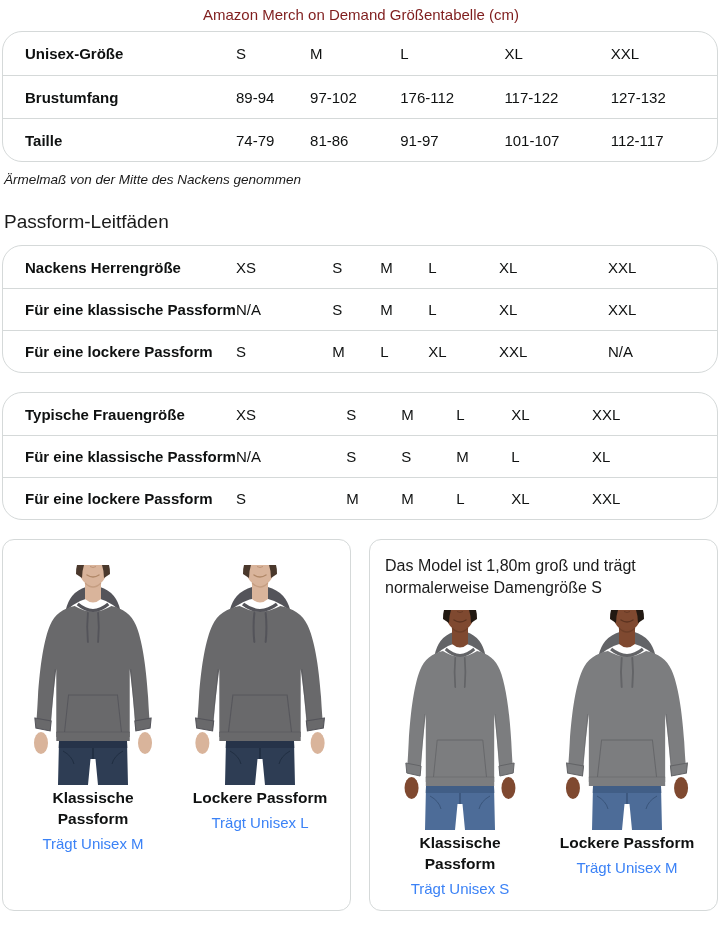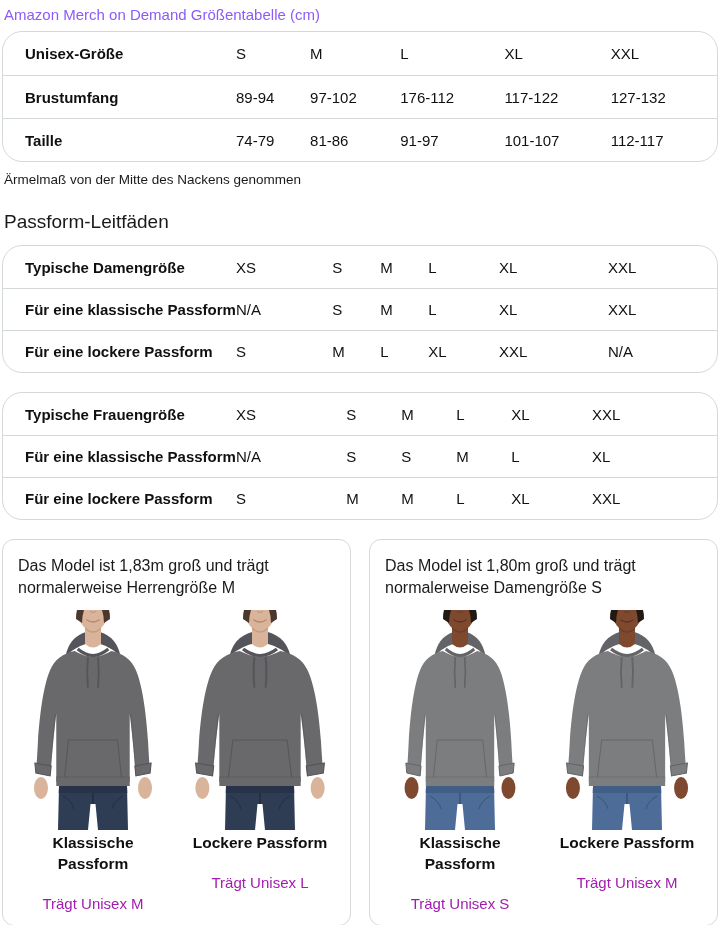--- a/index.html
+++ b/index.html
@@ -8,23 +8,24 @@
     height: 925px;
     overflow: hidden;
     font-family: "Liberation Sans", sans-serif;
     color: #0f1111;
   }
   .page { padding: 6px 2px 0 2px; }
 
   .page-title {
     font-size: 15px;
     font-weight: 400;
-    color: #8b5cf6;
+    color: #7f1d1d;
     padding-left: 2px;
     margin-bottom: 8px;
+    text-align: center;
   }
 
   table.data-table {
     width: 716px;
     border: 1px solid #d5d9d9;
     border-radius: 20px;
     border-collapse: separate;
     border-spacing: 0;
     font-size: 15px;
     color: #0f1111;
@@ -43,20 +44,21 @@
     font-weight: 700;
     white-space: nowrap;
   }
   table.data-table tr + tr th,
   table.data-table tr + tr td { border-top: 1px solid #d5d9d9; }
 
   .note {
     font-size: 13.5px;
     color: #1a1a1a;
     margin: 10px 0 0 2px;
+    font-style: italic;
   }
   .section-heading {
     font-size: 19px;
     font-weight: 400;
     color: #1a1a1a;
     margin: 24px 0 12px 2px;
   }
   .fit-table { margin-bottom: 19px; }
 
   .cards { display: flex; gap: 18px; margin-top: 18px; }
@@ -72,21 +74,21 @@
     font-weight: 400;
     line-height: 1.4;
     color: #1a1a1a;
   }
   .figures { display: flex; justify-content: space-between; margin-top: 10px; }
   .figure { width: 150px; }
   .fig-img { width: 150px; height: 220px; overflow: hidden; }
   .fig-img svg { display: block; }
   .fig-caption { text-align: center; margin-top: 3px; }
   .fit-name { font-size: 15.5px; font-weight: 700; line-height: 1.35; }
-  .fit-size { font-size: 15px; font-weight: 400; margin-top: 20px; color: #a21caf; }
+  .fit-size { font-size: 15px; font-weight: 400; margin-top: 5px; color: #3b82f6; }
 </style>
 </head>
 <body>
 
 <div class="page">
 
   <div class="page-title">Amazon Merch on Demand Größentabelle (cm)</div>
 
   <table class="data-table">
     <tbody>
@@ -117,21 +119,21 @@
   </tbody>
     </table>
 
   <div class="note">Ärmelmaß von der Mitte des Nackens genommen</div>
 
   <div class="section-heading">Passform-Leitfäden</div>
 
   <table class="data-table fit-table">
     <tbody>
         <tr>
-      <th class="row-label">Typische Damengröße</th>
+      <th class="row-label">Nackens Herrengröße</th>
       <td>XS</td>
       <td>S</td>
       <td>M</td>
       <td>L</td>
       <td>XL</td>
       <td>XXL</td>
     </tr>
     <tr>
       <th class="row-label">Für eine klassische Passform</th>
       <td>N/A</td>
@@ -181,21 +183,20 @@
       <td>L</td>
       <td>XL</td>
       <td>XXL</td>
     </tr>
   </tbody>
     </table>
 
   <div class="cards">
 
     <div class="card">
-      <div class="card-title">Das Model ist 1,83m groß und trägt normalerweise Herrengröße M</div>
       <div class="figures">
         <div class="figure">
           <div class="fig-img">
 <svg xmlns="http://www.w3.org/2000/svg" viewBox="0 0 150 220" width="150" height="220">
   <rect x="0" y="0" width="150" height="220" fill="#ffffff"></rect>
   <g transform="translate(75 0) scale(1.02 1) translate(-75 0)">
     <path d="M48 46 Q52 27 68 22 L82 22 Q98 27 102 46 Q88 33 75 33 Q62 33 48 46 Z" fill="#54545a"></path>
   </g>
   <ellipse cx="75" cy="4" rx="14" ry="17" fill="#d9b49b"></ellipse>
   <path d="M59 0 L66 0 Q64 6 64 13 L58 9 Q58 3 59 0 Z" fill="#4a382c"></path>

